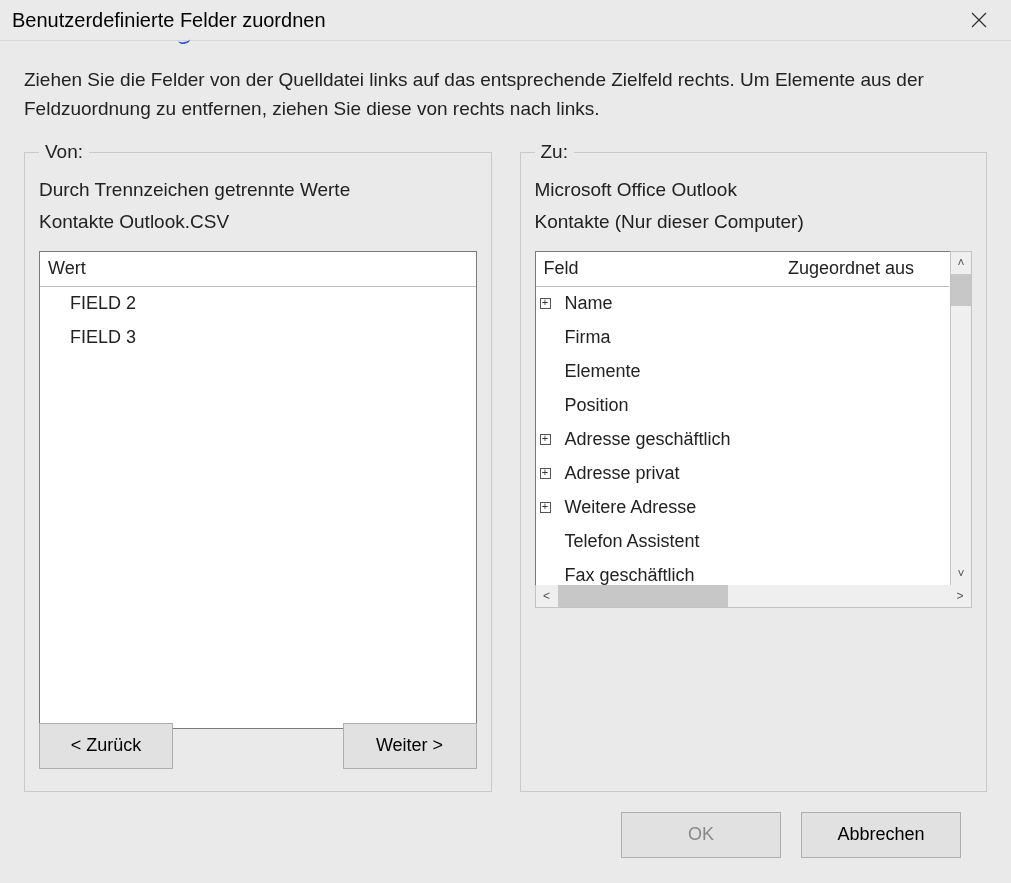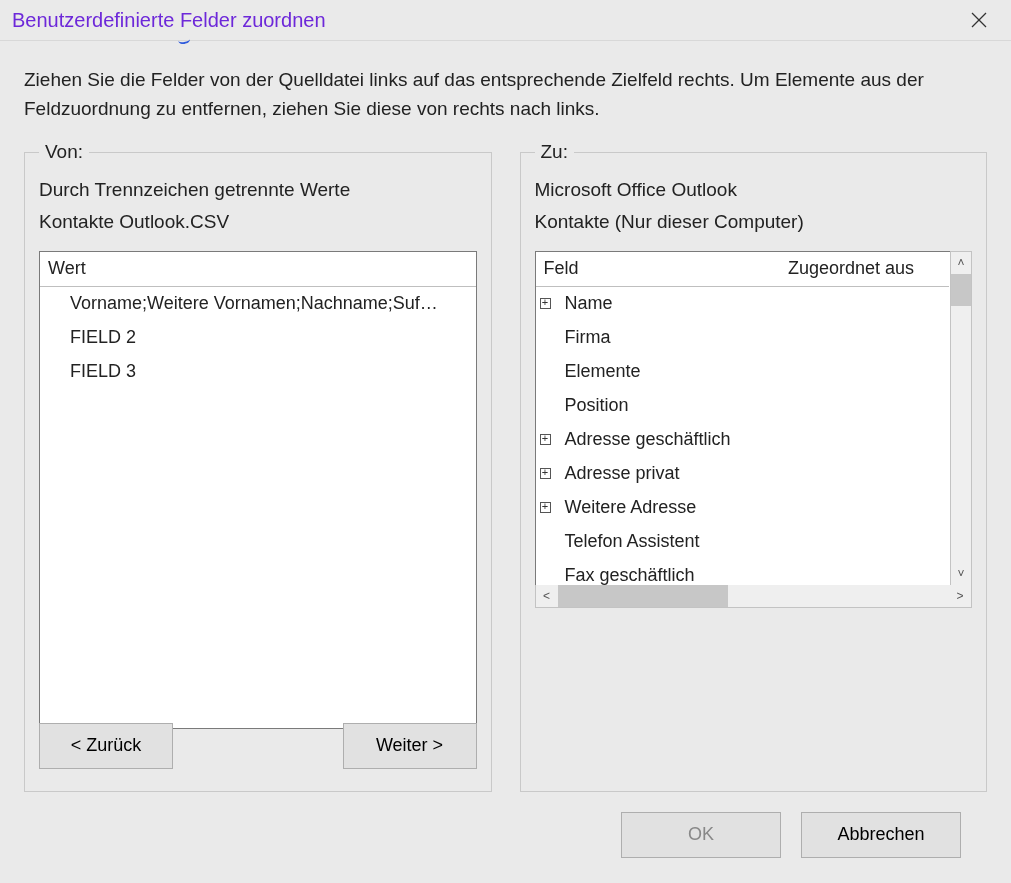--- a/index.html
+++ b/index.html
@@ -16,21 +16,21 @@
   .titlebar{
     height:40px;
     display:flex;
     align-items:center;
     padding:0 12px;
     background:#eaeaea;
     border-bottom:1px solid #d8d8d8;
   }
   .titlebar .title{
     flex:1;
-    color:#6d28d9;
+    color:#000000;
     font-size:20px;
   }
   .close-x{
     width:40px;height:40px;
     display:flex;align-items:center;justify-content:center;
     font-size:20px;
     color:#333;
     cursor:pointer;
   }
   .close-x svg{width:16px;height:16px;stroke:#333;stroke-width:1.3;}
@@ -219,23 +219,20 @@
       <span class="panel-legend">Von:</span>
       <div class="panel-sub">Durch Trennzeichen getrennte Werte</div>
       <div class="panel-sub">Kontakte Outlook.CSV</div>
 
       <div class="listbox left">
         <div class="listbox-header">
           <div class="col col-a">Wert</div>
         </div>
         <div class="list-body">
           <div class="row indent">
-              <span class="txt">Vorname;Weitere Vornamen;Nachname;Suf…</span>
-            </div>
-          <div class="row indent">
               <span class="txt">FIELD 2</span>
             </div>
           <div class="row indent">
               <span class="txt">FIELD 3</span>
             </div>
         </div>
       </div>
 
       <div class="panel-btns">
         <button class="btn">&lt; Zurück</button>

